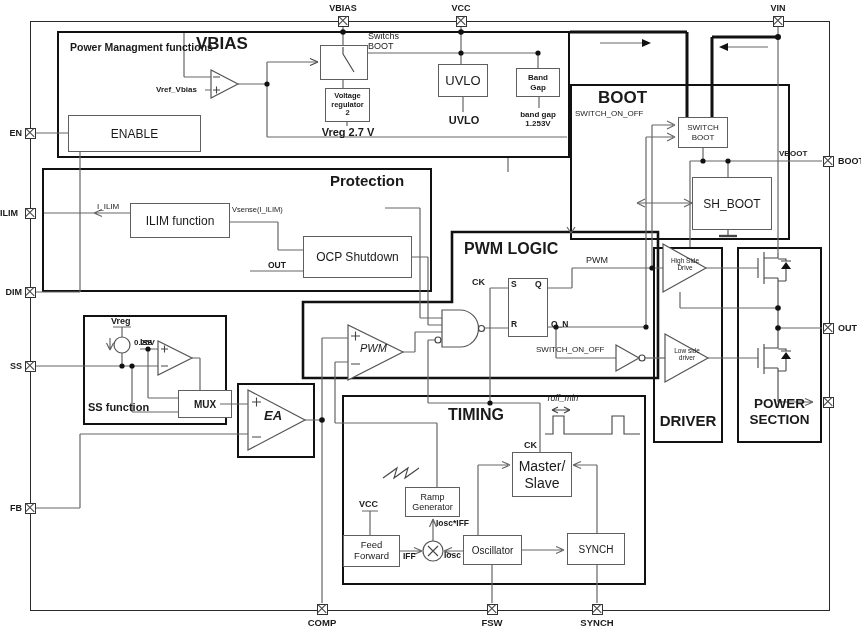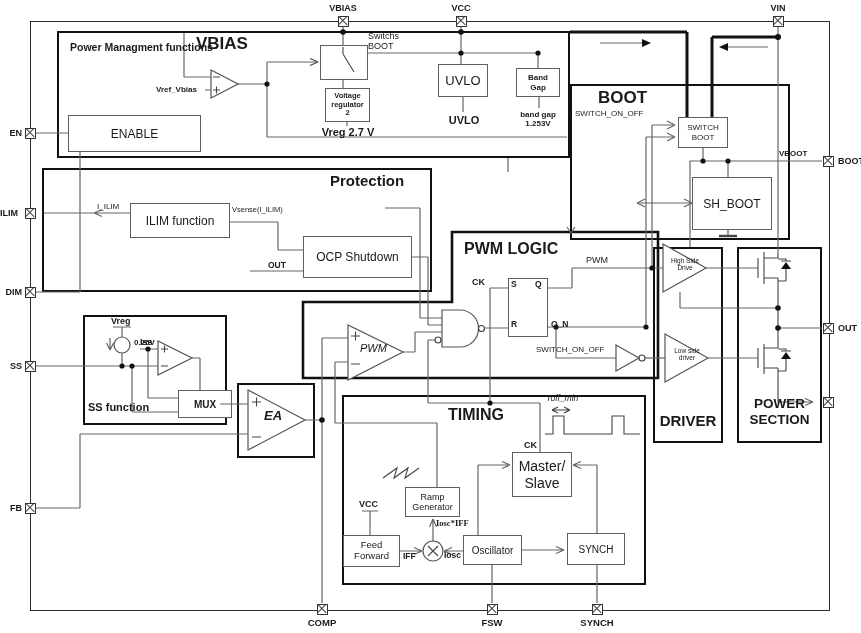--- a/index.html
+++ b/index.html
@@ -266,21 +266,21 @@
   <div class="lbl" style="left:232px;top:206px;font-size:7.5px;">Vsense(I_ILIM)</div>
   <div class="lbl b" style="left:268px;top:261px;font-size:8.5px;">OUT</div>
   <div class="lbl b" style="left:472px;top:277px;font-size:9px;">CK</div>
   <div class="lbl" style="left:586px;top:255px;font-size:9px;">PWM</div>
   <div class="lbl" style="left:536px;top:345px;font-size:8px;">SWITCH_ON_OFF</div>
   <div class="lbl i" style="left:546px;top:394px;font-size:8.5px;">Toff_min</div>
   <div class="lbl b" style="left:524px;top:440px;font-size:9px;">CK</div>
   <div class="lbl b" style="left:359px;top:499px;font-size:9px;">VCC</div>
   <div class="lbl b" style="left:403px;top:552px;font-size:8.5px;">IFF</div>
   <div class="lbl b" style="left:444px;top:551px;font-size:8.5px;">Iosc</div>
-  <div class="lbl b" style="left:436px;top:519px;font-size:8.5px;font-family:Liberation Serif, serif;">Iosc*IFF</div>
+  <div class="lbl b" style="left:436px;top:519px;font-size:8.5px;">Iosc*IFF</div>
   <div class="lbl b" style="left:111px;top:316px;font-size:9px;">Vreg</div>
   <div class="lbl b" style="left:92px;top:337px;font-size:9px;margin-left:48px;">Iss</div>
   <div class="lbl b" style="left:134px;top:338px;font-size:8px;">0.25V</div>
   <div class="lbl b i" style="left:264px;top:409px;font-size:13px;">EA</div>
   <div class="lbl i" style="left:360px;top:342px;font-size:11px;">PWM</div>
   <div class="lbl c" style="left:665px;top:257px;width:40px;font-size:6.5px;">High Side
 Drive</div>
   <div class="lbl c" style="left:667px;top:347px;width:40px;font-size:6.5px;">Low side
 driver</div>
   <div class="lbl b" style="left:511px;top:280px;font-size:8.5px;">S</div>

